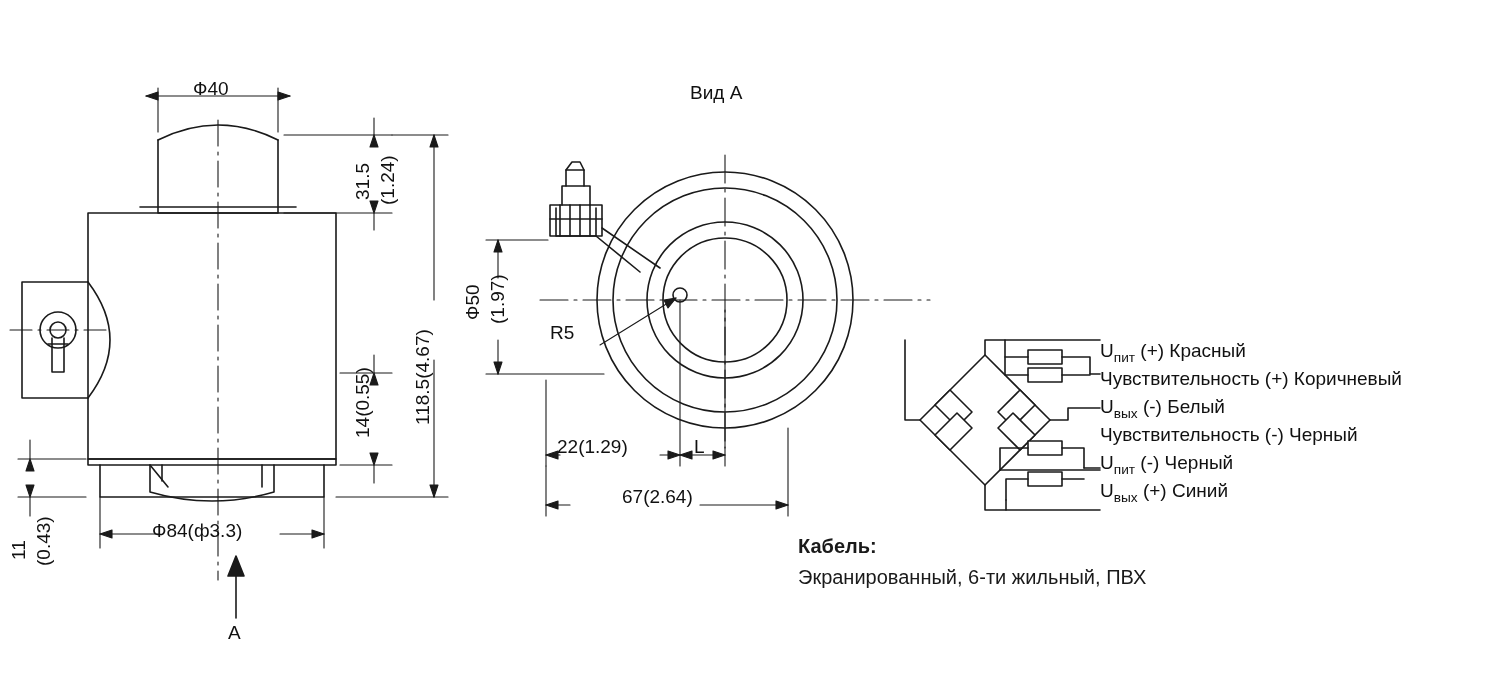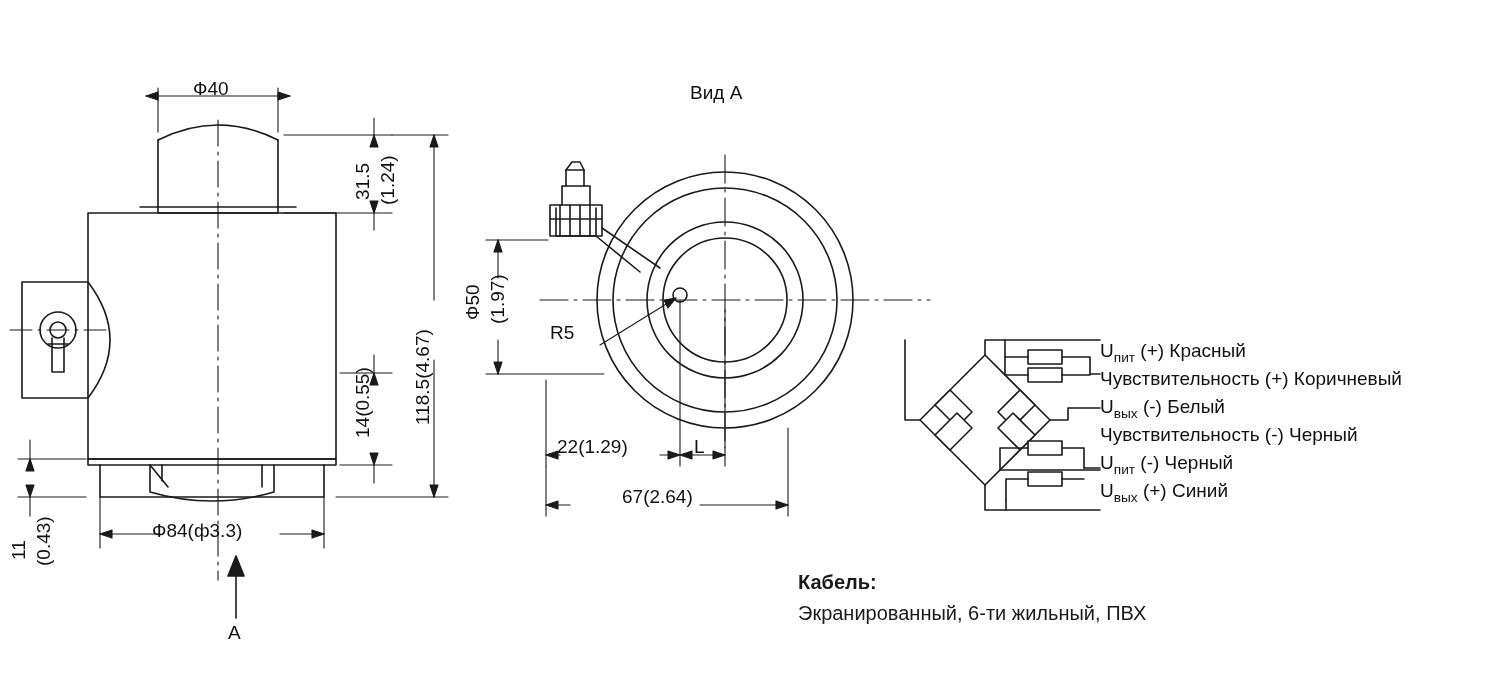--- a/index.html
+++ b/index.html
@@ -46,21 +46,20 @@
     line-height: 33px;
     height: 28px;
     white-space: nowrap;
     color: #111111;
   }
   #cable-block {
     position: absolute;
     left: 798px;
     top: 532px;
     width: 600px;
-    margin-top: 36px;
   }
   #cable-block .ct {
     font-size: 20px;
     font-weight: bold;
     line-height: 28px;
     margin-bottom: 4px;
   }
   #cable-block .cl {
     font-size: 20px;
     line-height: 27px;

